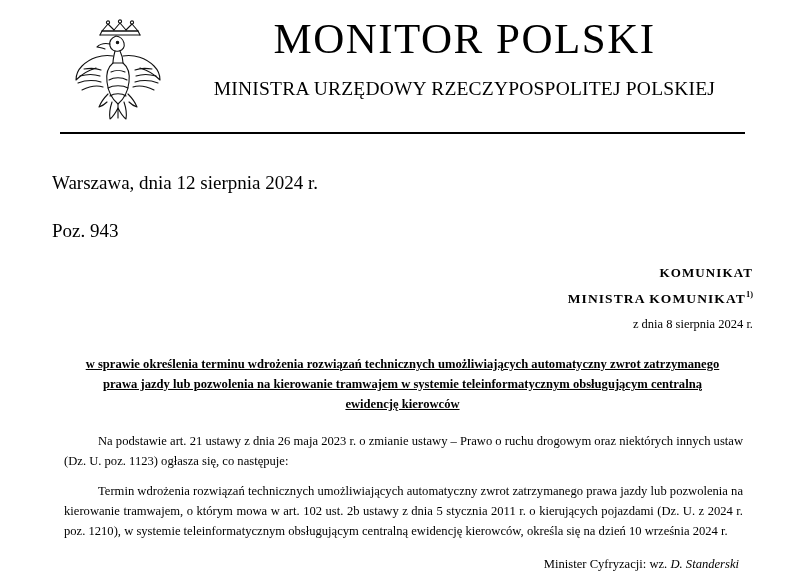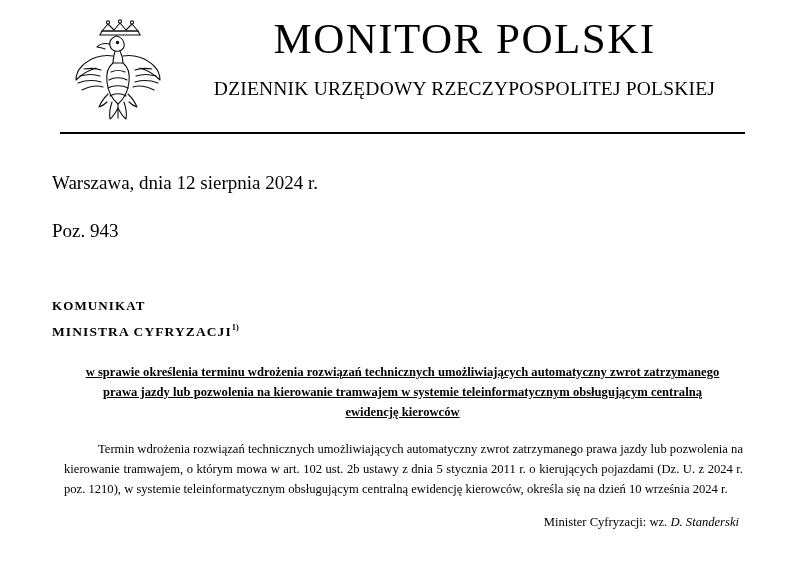--- a/index.html
+++ b/index.html
@@ -66,22 +66,22 @@
   .meta .city-date {
     font-size: 19px;
   }
   .meta .poz {
     font-size: 19px;
     margin-top: 26px;
   }
 
   
   .heading {
-    text-align: left;
-    margin-top: 56px;
+    text-align: right;
+    margin-top: 23px;
   }
   .heading .line1 {
     font-size: 13px;
     font-weight: bold;
     letter-spacing: 1.1px;
   }
   .heading .line2 {
     font-size: 13.5px;
     font-weight: bold;
     letter-spacing: 1.1px;
@@ -175,38 +175,40 @@
           <path d="M48 88 C46 94 45 100 46 105 C50 102 52 98 54 94 C56 98 58 102 62 105 C63 100 62 94 60 88"></path>
           <path d="M54 90 L54 104"></path>
 
           <path d="M44 80 C40 84 37 88 35 93 C38 92 41 90 43 88"></path>
           <path d="M64 80 C68 84 71 88 73 93 C70 92 67 90 65 88"></path>
         </g>
       </svg>
     </div>
     <div class="masthead-text">
       <div class="mast-title">MONITOR POLSKI</div>
-      <div class="mast-sub">DZIENNIK URZĘDOWY RZECZYPOSPOLITEJ POLSKIEJ</div>
+      <div class="mast-sub">MINISTRA URZĘDOWY RZECZYPOSPOLITEJ POLSKIEJ</div>
     </div>
   </div>
   <div class="rule"></div>
 
   <div class="meta">
     <div class="city-date">Warszawa, dnia 12 sierpnia 2024 r.</div>
     <div class="poz">Poz. 943</div>
   </div>
 
   <div class="heading">
     <div class="line1">KOMUNIKAT</div>
-    <div class="line2"><span>MINISTRA CYFRYZACJI</span><sup>1)</sup></div>
+    <div class="line2"><span>MINISTRA KOMUNIKAT</span><sup>1)</sup></div>
+    <div class="line3">z dnia 8 sierpnia 2024 r.</div>
   </div>
 
   <div class="subject">w sprawie określenia terminu wdrożenia rozwiązań technicznych umożliwiających automatyczny zwrot zatrzymanego prawa jazdy lub pozwolenia na kierowanie tramwajem w systemie teleinformatycznym obsługującym centralną ewidencję kierowców</div>
 
   <div class="body-text">
+    <p>Na podstawie art. 21 ustawy z dnia 26 maja 2023 r. o zmianie ustawy – Prawo o ruchu drogowym oraz niektórych innych ustaw (Dz. U. poz. 1123) ogłasza się, co następuje:</p>
     <p>Termin wdrożenia rozwiązań technicznych umożliwiających automatyczny zwrot zatrzymanego prawa jazdy lub pozwolenia na kierowanie tramwajem, o którym mowa w art. 102 ust. 2b ustawy z dnia 5 stycznia 2011 r. o kierujących pojazdami (Dz. U. z 2024 r. poz. 1210), w systemie teleinformatycznym obsługującym centralną ewidencję kierowców, określa się na dzień 10 września 2024 r.</p>
   </div>
 
   <div class="signature">
     <span>Minister Cyfryzacji: wz.</span>
     <i>D. Standerski</i>
   </div>
 
 </div>
 

